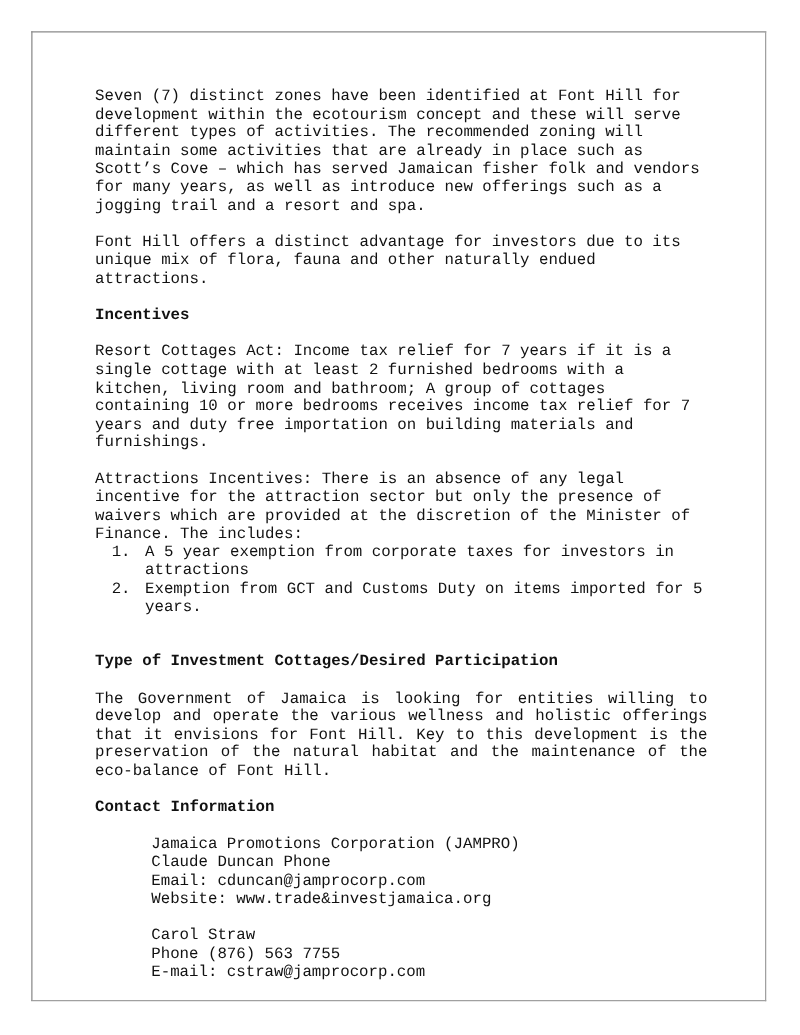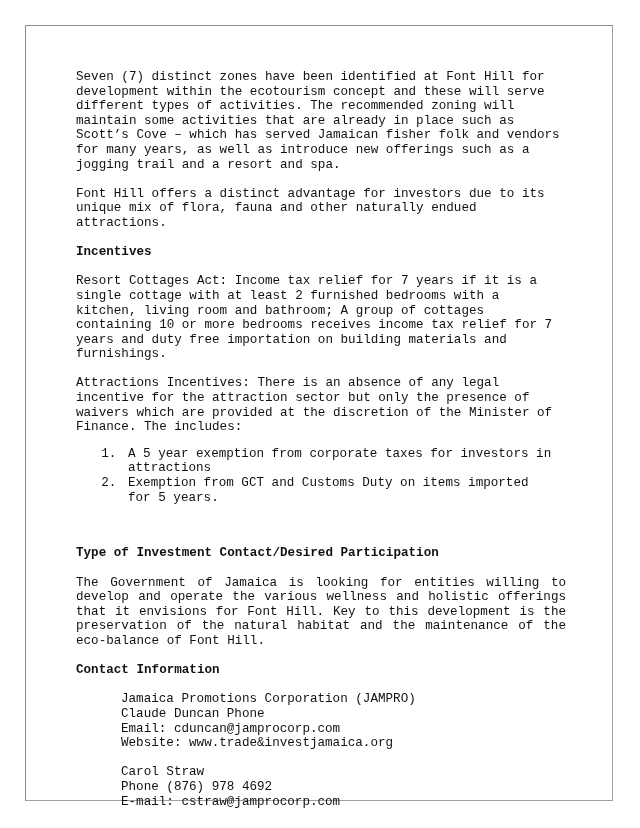--- a/index.html
+++ b/index.html
@@ -13,21 +13,21 @@
   }
   .content {
     position: absolute; left: 76px; top: 70px; width: 490px;
     font-family: Liberation Mono, monospace;
     font-size: 12.6px; line-height: 14.6px; color: #111;
   }
   p { margin: 0; }
   .gap { height: 14.6px; }
   .justify { text-align: justify; }
   .h { font-weight: bold; }
-  ol { margin: 12px; padding-left: 36px; }
+  ol { margin: 0; padding-left: 36px; }
   ol li { padding-left: 4px; }
   .contact { padding-left: 45px; }
 </style>
 </head>
 <body>
 
 <div class="page"></div>
 
 <div class="content">
   <p>Seven (7) distinct zones have been identified at Font Hill for development within the ecotourism concept and these will serve different types of activities. The recommended zoning will maintain some activities that are already in place such as Scott’s Cove – which has served Jamaican fisher folk and vendors for many years, as well as introduce new offerings such as a jogging trail and a resort and spa.</p>
@@ -40,32 +40,32 @@
   <p>Resort Cottages Act: Income tax relief for 7 years if it is a single cottage with at least 2 furnished bedrooms with a kitchen, living room and bathroom; A group of cottages containing 10 or more bedrooms receives income tax relief for 7 years and duty free importation on building materials and furnishings.</p>
   <div class="gap"></div>
   <p>Attractions Incentives: There is an absence of any legal incentive for the attraction sector but only the presence of waivers which are provided at the discretion of the Minister of Finance. The includes:</p>
   <ol>
     <li>A  5 year exemption from corporate taxes for investors in attractions</li>
     <li>Exemption from GCT and Customs Duty on items imported for 5 years.</li>
   </ol>
   <div class="gap"></div>
   <div class="gap"></div>
 
-  <p class="h">Type of Investment Contact/Desired Participation</p>
+  <p class="h">Type of Investment Cottages/Desired Participation</p>
   <div class="gap"></div>
   <p class="justify">The Government of Jamaica is looking for entities willing to develop and operate the various wellness and holistic offerings that it envisions for Font Hill. Key to this development is the preservation of the natural habitat and the maintenance of the eco-balance of Font Hill.</p>
   <div class="gap"></div>
 
   <p class="h">Contact Information</p>
   <div class="gap"></div>
   <div class="contact">
     <p>Jamaica Promotions Corporation (JAMPRO)</p>
     <p>Claude Duncan Phone</p>
     <p>Email: cduncan@jamprocorp.com</p>
     <p>Website: www.trade&amp;investjamaica.org</p>
   </div>
   <div class="gap"></div>
   <div class="contact">
     <p>Carol Straw</p>
-    <p>Phone (876) 978 4692</p>
+    <p>Phone (876) 563 7755</p>
     <p>E-mail: cstraw@jamprocorp.com</p>
   </div>
 </div>
 
 </body></html>

